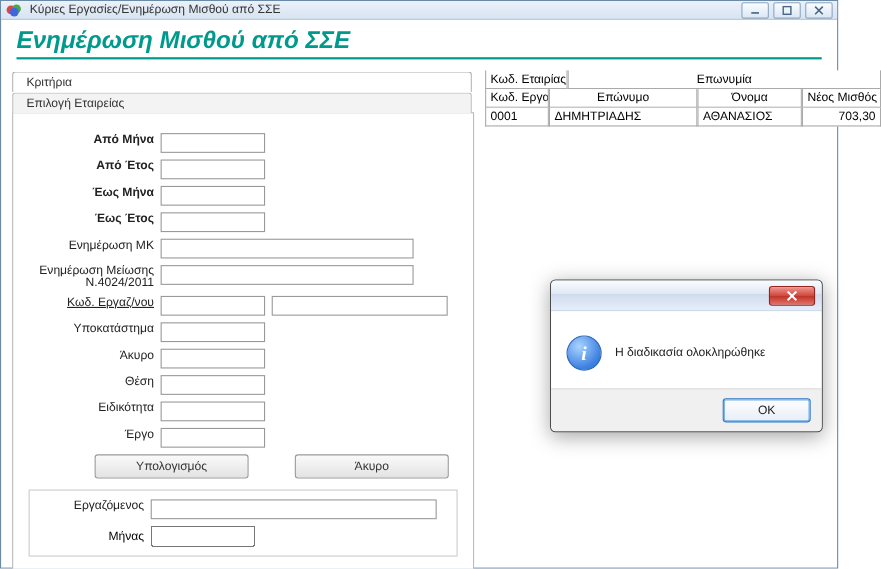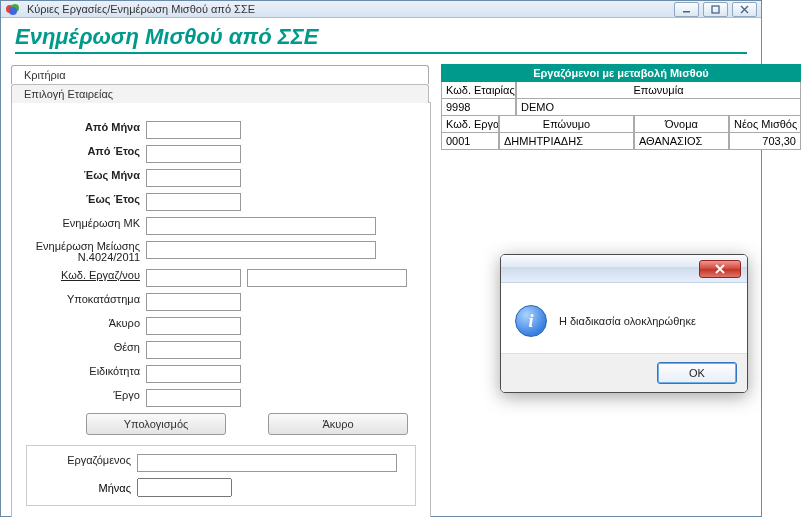--- a/index.html
+++ b/index.html
@@ -298,28 +298,23 @@
               <input class="txt" type="text" style="">
             </div>
           </div>
         </div>
 
       </div>
     </div>
 
     <div class="right">
       <div class="rtable">
-        <div class="caption">Εργαζόμενοι με μεταβολή Μισθού</div>
         <div class="hdrrow split1">
           <div class="cell c1">Κωδ. Εταιρίας</div>
           <div class="cell c2">Επωνυμία</div>
-        </div>
-        <div class="datarow split2">
-          <div class="cell c1">9998</div>
-          <div class="cell c2">DEMO</div>
         </div>
         <div class="hdrrow split3">
           <div class="cell c1">Κωδ. Εργαζ.</div>
           <div class="cell c2">Επώνυμο</div>
           <div class="cell c3">Όνομα</div>
           <div class="cell c4">Νέος Μισθός</div>
         </div>
         <div class="datarow split4">
           <div class="cell c1">0001</div>
           <div class="cell c2">ΔΗΜΗΤΡΙΑΔΗΣ</div>

